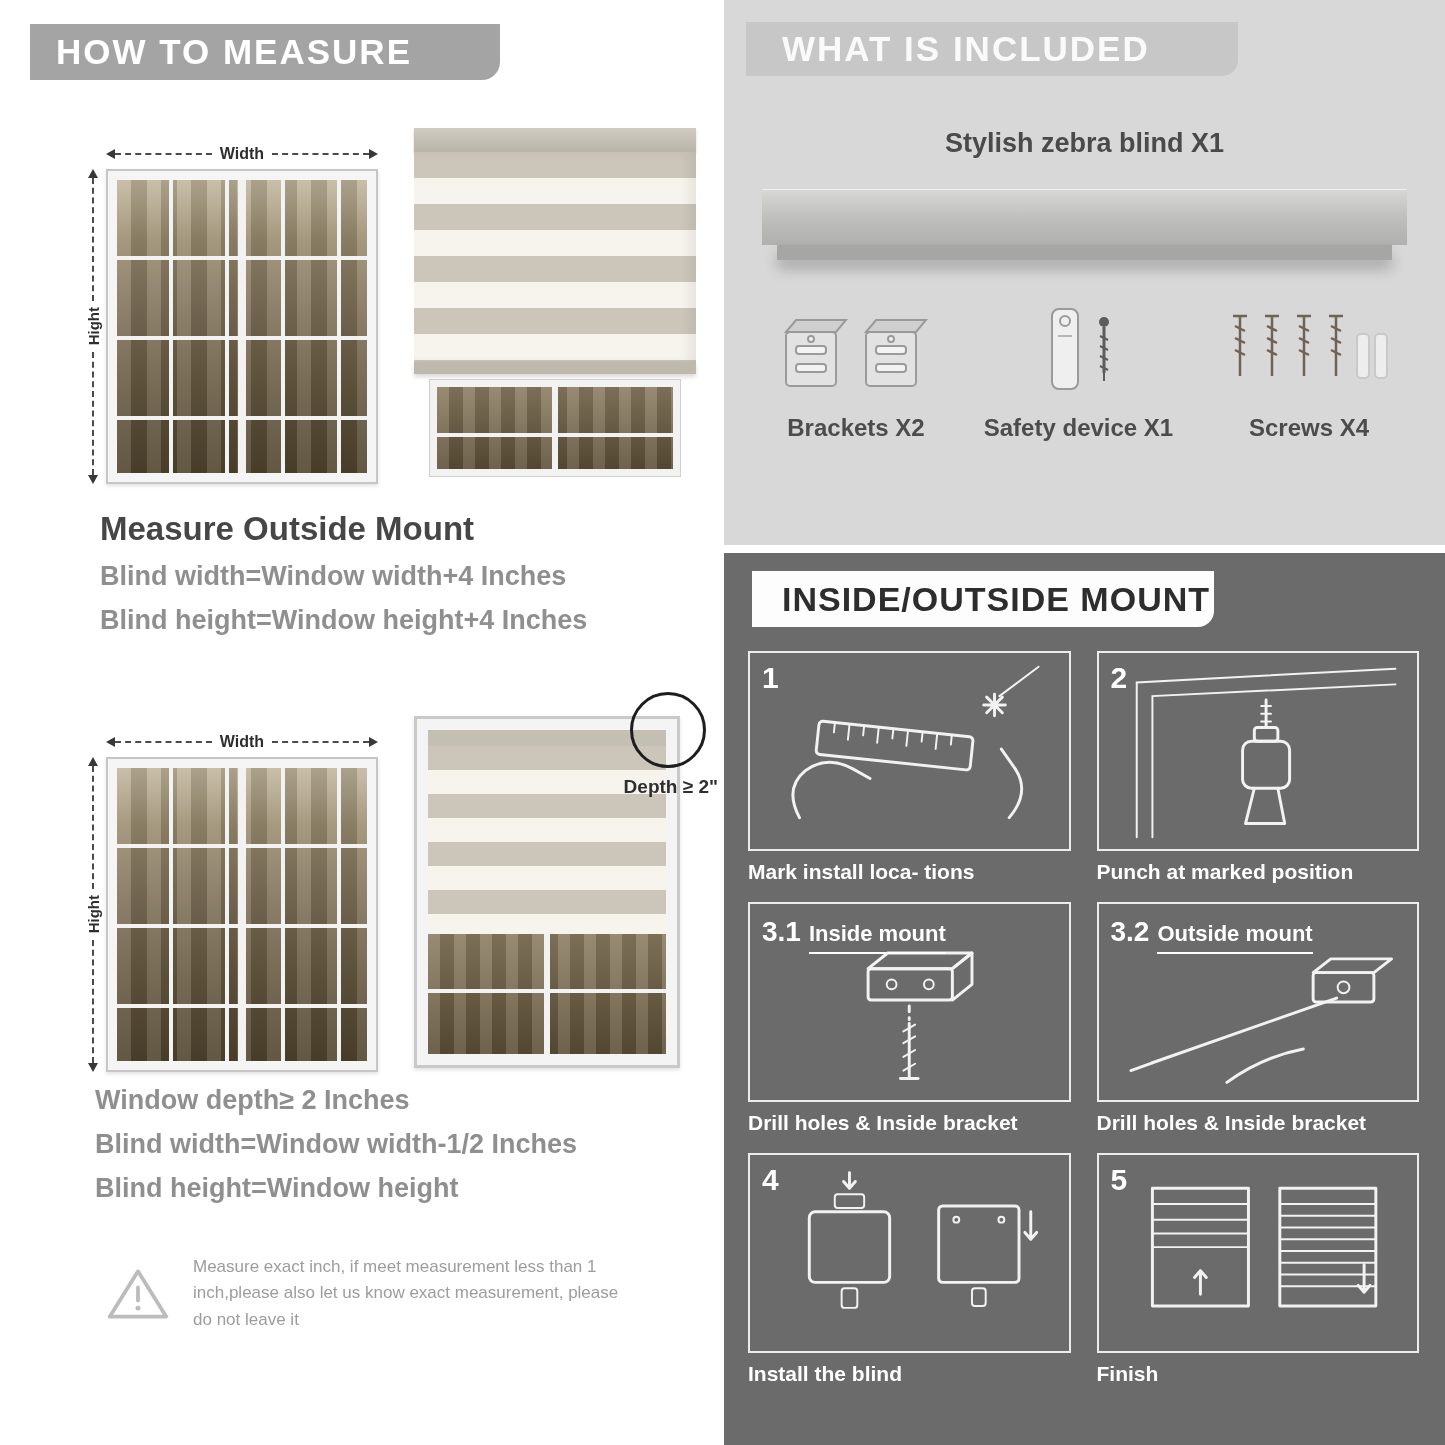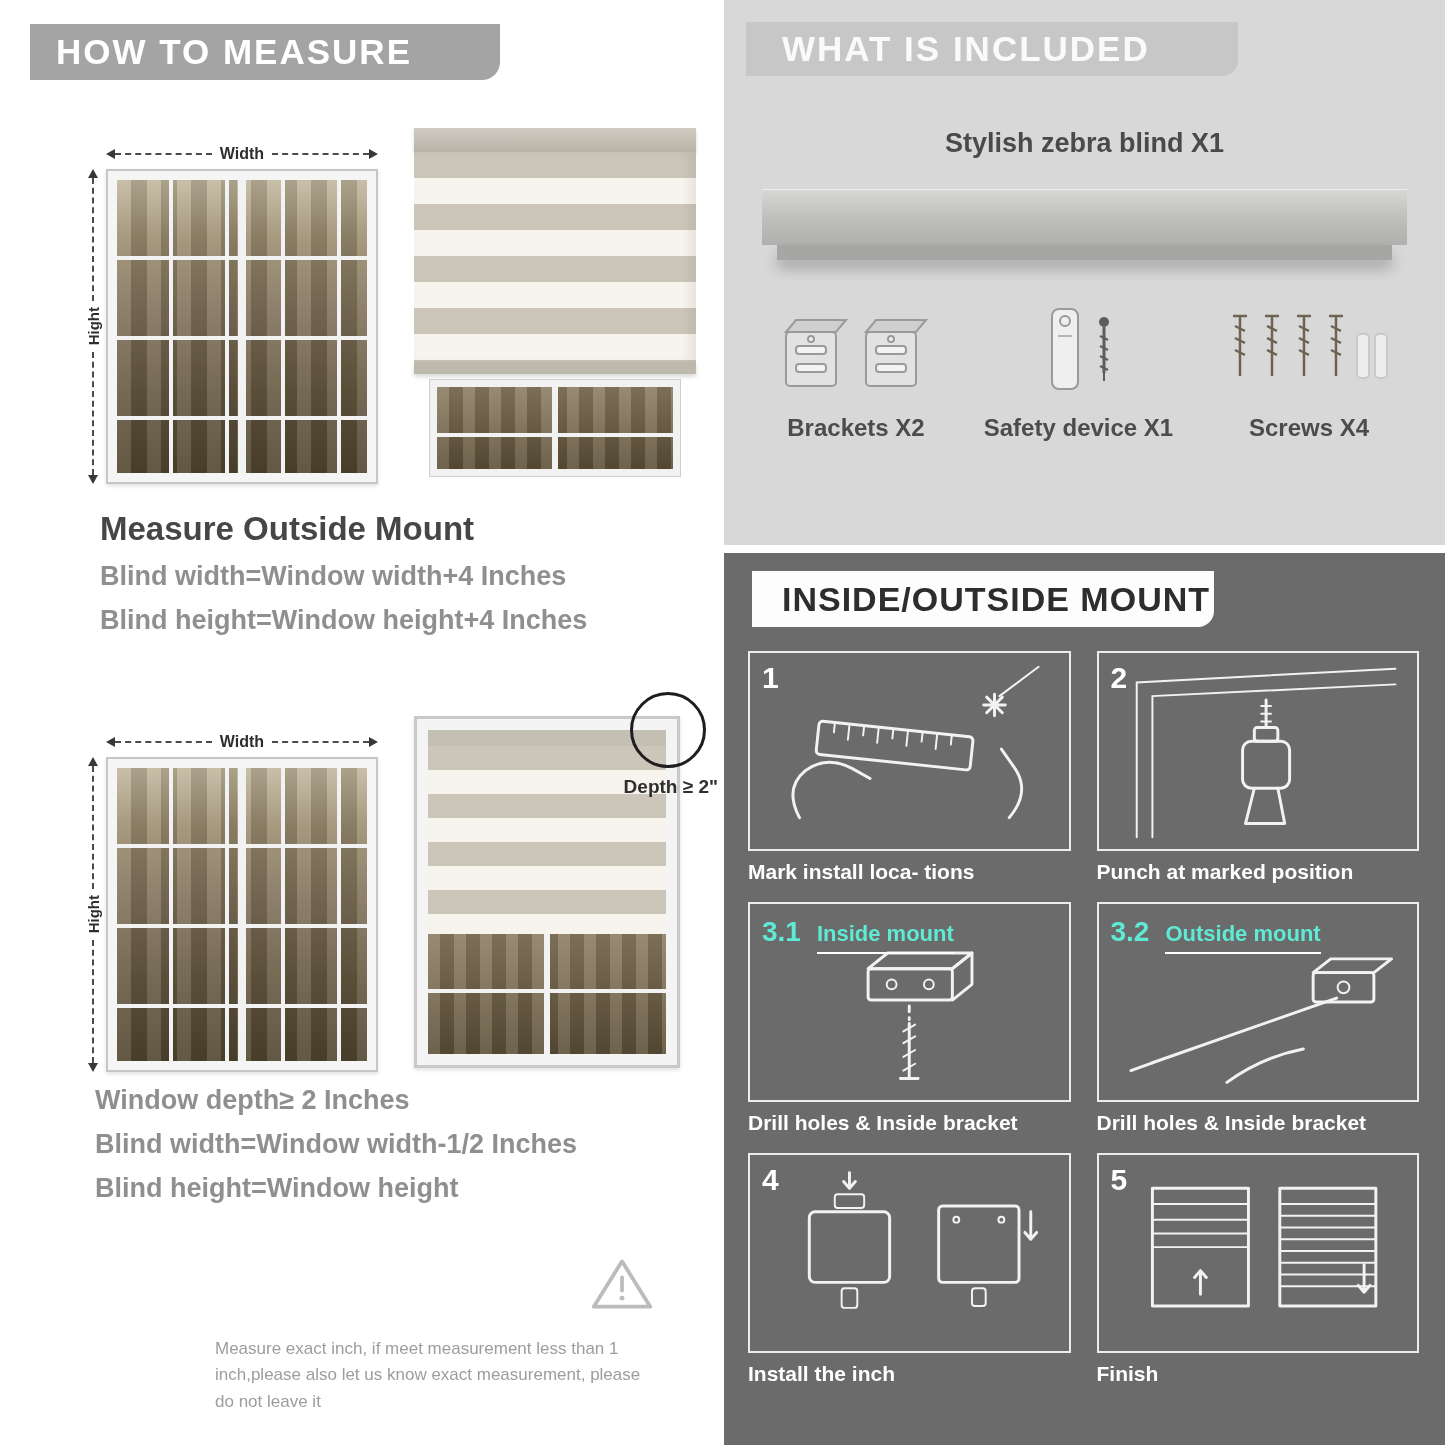--- a/index.html
+++ b/index.html
@@ -70,21 +70,21 @@
       repeating-linear-gradient(90deg, rgba(255,255,255,0.10) 0 12px, rgba(0,0,0,0.12) 12px 26px),
       linear-gradient(180deg,#8d7e63,#5d5038); }
   .depth-circle { position:absolute; top:-24px; right:-26px; width:76px; height:76px;
     border:3px solid #1e1e1e; border-radius:50%; }
   .depth-label { position:absolute; top:60px; right:-38px; font-size:19px; font-weight:bold;
     color:#2f2f2f; white-space:nowrap; }
 
   .sec-heading { margin:26px 0 0 100px; font-size:33px; font-weight:bold; color:#464646; }
   .formula { margin:13px 0 0 100px; font-size:27px; font-weight:bold; color:#8f8f8f; }
 
-  .warning { display:flex; gap:22px; margin:50px 0 0 105px; width:550px; align-items:flex-end;flex-direction:column; }
+  .warning { display:flex; gap:22px; margin:50px 0 0 105px; width:550px; align-items:center; }
   .warn-text { font-size:17px; color:#9d9d9d; line-height:1.55; max-width:440px; }
 
   
   .right-col { position:absolute; left:724px; top:0; width:721px; height:1445px; }
   .included-panel { height:545px; background:#d8d8d8; padding-top:22px; }
   .included-banner { margin-left:22px; width:492px; height:54px; background:#c7c7c7;
     border-radius:0 0 16px 0; color:#fafafa; font-size:35px; font-weight:bold;
     letter-spacing:2px; line-height:54px; padding-left:36px; }
   .product-title { text-align:center; margin-top:52px; font-size:27px; font-weight:bold; color:#4a4a4a; }
   .headrail { width:645px; margin:30px auto 0; }
@@ -99,21 +99,21 @@
   .mount-panel { margin-top:8px; height:892px; background:#6b6b6b; padding-top:18px; }
   .mount-banner { margin-left:28px; width:462px; height:56px; background:#fdfdfd;
     border-radius:0 0 16px 0; color:#2d2d2d; font-size:34px; font-weight:bold;
     letter-spacing:1px; line-height:56px; padding-left:30px; }
   .steps-grid { display:grid; grid-template-columns:1fr 1fr; column-gap:26px; row-gap:18px;
     margin:24px 26px 0 24px; }
   .step-box { position:relative; height:200px; border:2px solid #ececec; }
   .step-num { position:absolute; top:8px; left:12px; font-size:30px; font-weight:bold;
     color:#fff; z-index:2; }
   .step-titlebar { position:absolute; top:12px; left:12px; display:flex; align-items:baseline;
-    gap:16px; color:#5eead4; z-index:2; }
+    gap:8px; color:#ffffff; z-index:2; }
   .tb-num { font-size:28px; font-weight:bold; }
   .step-title { font-size:22px; font-weight:bold; border-bottom:2px solid #fff; padding-bottom:5px; }
   .step-art { position:absolute; inset:0; width:100%; height:100%; }
   .step-caption { margin-top:9px; font-size:21px; font-weight:bold; color:#fff; }
 
   .ln { stroke:#f2f2f2; stroke-width:3; fill:none; stroke-linecap:round; stroke-linejoin:round; }
   .ln-thin { stroke:#f2f2f2; stroke-width:2; fill:none; stroke-linecap:round; }
   .dash { stroke-dasharray:6 6; }
 </style>
 </head>
@@ -363,21 +363,21 @@
               <rect class="ln-thin" x="84" y="40" width="30" height="14" rx="3"></rect>
               <path class="ln" d="M99 18 v14 M93 27 l6 7 6 -7"></path>
               <rect class="ln-thin" x="91" y="136" width="16" height="20" rx="3"></rect>
               <rect class="ln" x="190" y="52" width="82" height="78" rx="4"></rect>
               <circle class="ln-thin" cx="208" cy="66" r="3"></circle>
               <circle class="ln-thin" cx="254" cy="66" r="3"></circle>
               <path class="ln" d="M284 58 v26 M278 79 l6 7 6 -7"></path>
               <rect class="ln-thin" x="224" y="136" width="14" height="18" rx="3"></rect>
             </svg>
           </div>
-          <div class="step-caption">Install the inch</div>
+          <div class="step-caption">Install the blind</div>
         </div>
 
         <div class="step">
           <div class="step-box">
             <div class="step-num">5</div>
             <svg class="step-art" viewBox="0 0 320 200">
               <rect class="ln" x="52" y="34" width="98" height="120"></rect>
               <path class="ln-thin" d="M52 50 h98 M52 66 h98 M52 80 h98 M52 94 h98"></path>
               <path class="ln" d="M101 142 v-24 M95 125 l6 -7 6 7"></path>
               <rect class="ln" x="182" y="34" width="98" height="120"></rect>

